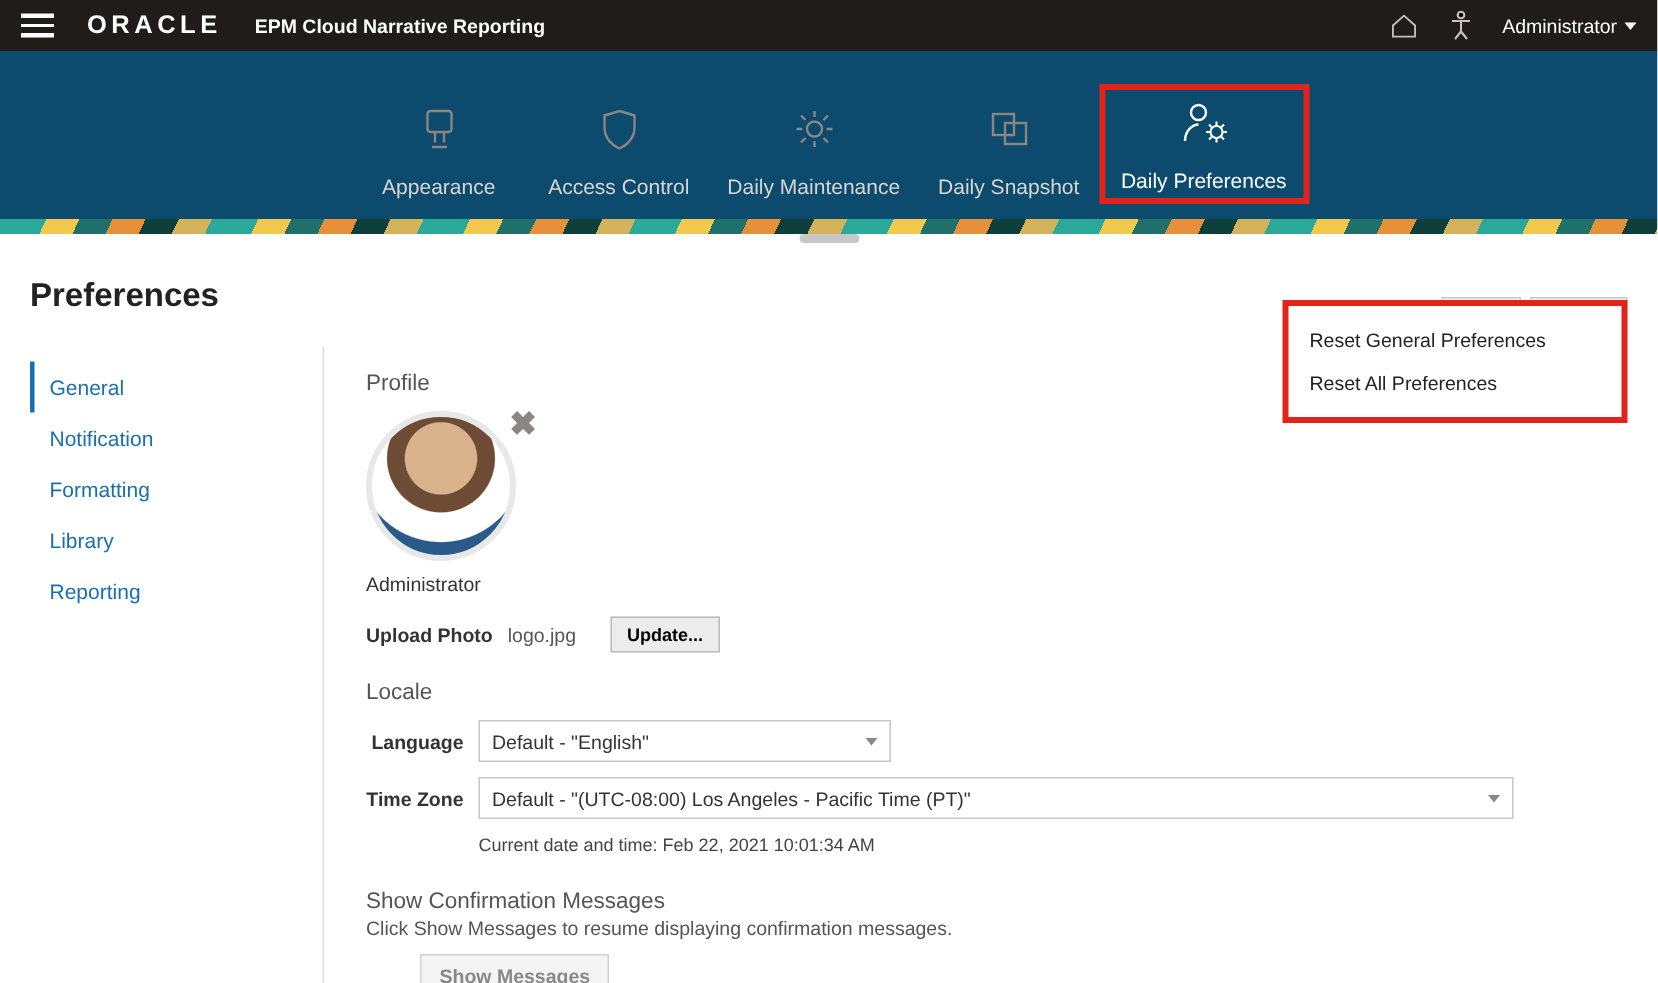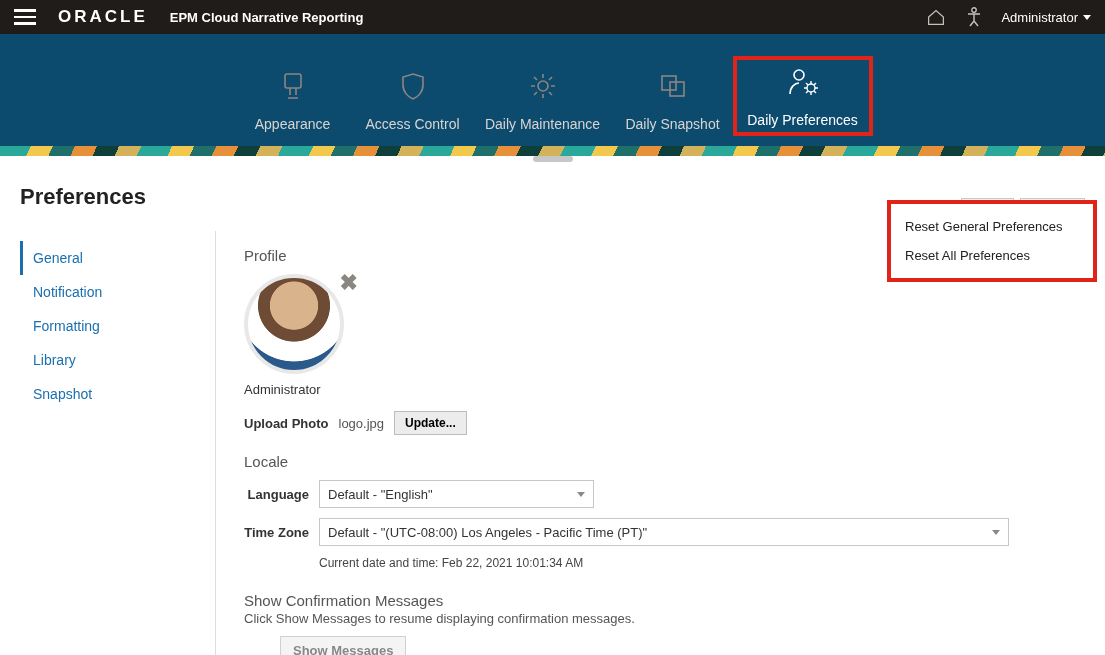--- a/index.html
+++ b/index.html
@@ -135,23 +135,23 @@
     font-weight: 600;
     color: #222;
   }
   .btn.reset { display:flex; align-items:center; gap:0; }
   .caret-dark {
     width:0;height:0;border-left:4px solid transparent;border-right:4px solid transparent;border-top:5px solid #000;
   }
   
   .reset-panel {
     position: absolute;
-    right: 8px;
+    right: 20px;
     top: 200px;
-    width: 210px;
+    width: 230px;
     border: 4px solid #e2231a;
     background: #fff;
     padding: 8px 0;
   }
   .reset-panel .item {
     padding: 7px 14px;
     font-size: 13px;
     color: #222;
     cursor: pointer;
   }
@@ -205,21 +205,21 @@
     color: #8a8681;
     font-size: 22px;
     font-weight: 700;
     cursor: pointer;
   }
   .profile-name { font-size: 13px; color: #333; margin-bottom: 14px; }
   .upload-row { display:flex; align-items:center; gap:10px; margin-bottom:18px; }
   .upload-label { font-weight: 700; font-size: 13px; }
   .file-name { color:#555; font-size:13px; }
   .btn-sm {
-    background:#ececec;border:1px solid #bcbcbc;padding:4px 10px;font-size:12px;font-weight:600;cursor:pointer;
+    background:#ececec;border:1px solid #bcbcbc;padding:4px 10px;font-size:12px;font-weight:600;cursor:pointer;margin-left:13px;
   }
   .form-row {
     display:flex; align-items:center; margin-bottom:10px;
   }
   .form-row label {
     width: 75px; text-align: right; padding-right: 10px;
     font-weight: 700; font-size: 13px; color:#333;
   }
   .sel {
     border:1px solid #c7c7c7; background:#fff; height:28px;
@@ -335,21 +335,21 @@
   <div class="item">Reset General Preferences</div>
   <div class="item">Reset All Preferences</div>
 </div>
 
 <div class="main">
   <div class="side-tabs">
     <div class="side-tab active">General</div>
     <div class="side-tab">Notification</div>
     <div class="side-tab">Formatting</div>
     <div class="side-tab">Library</div>
-    <div class="side-tab">Snapshot</div>
+    <div class="side-tab">Reporting</div>
   </div>
 
   <div class="content">
     <div class="section-title">Profile</div>
 
     <div class="avatar-wrap">
       <div class="avatar-x">✖</div>
       <div class="avatar"></div>
     </div>
     <div class="profile-name">Administrator</div>

